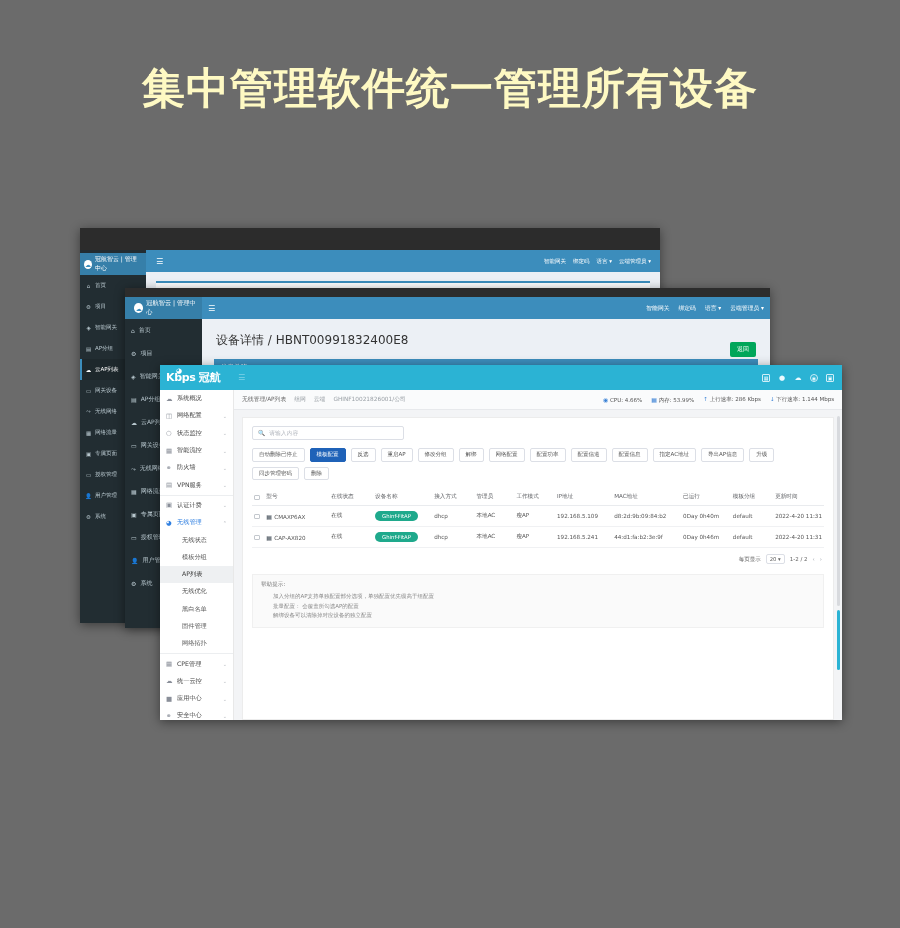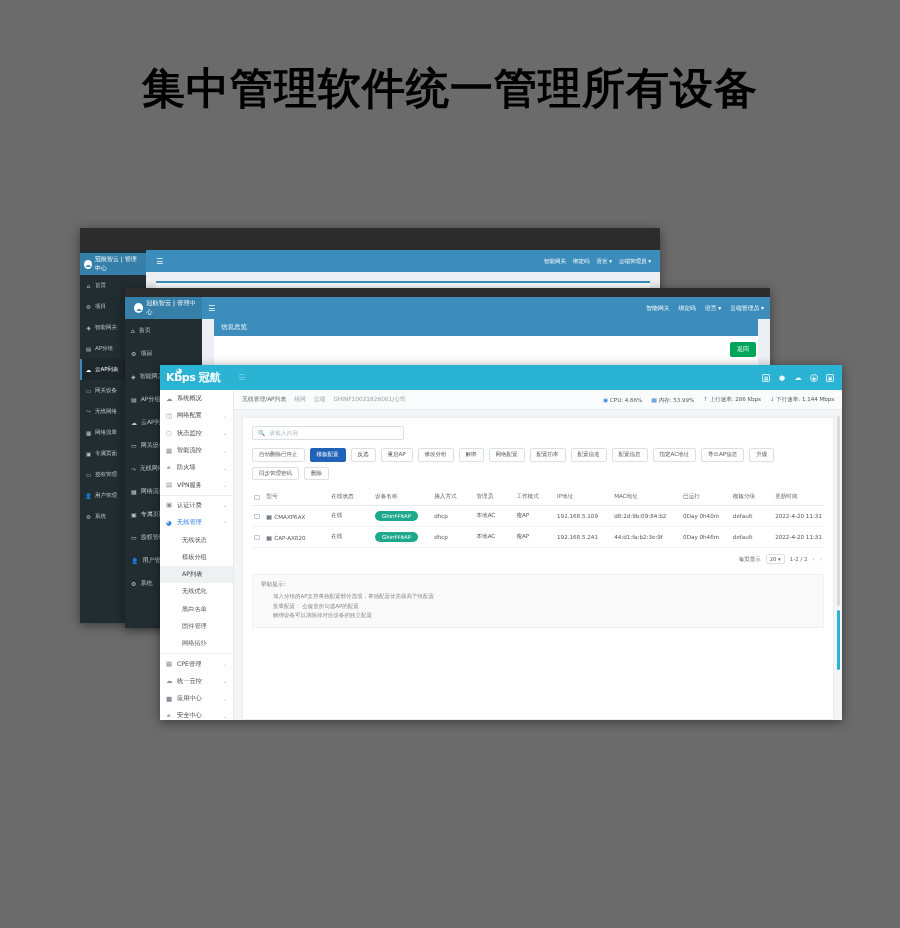--- a/index.html
+++ b/index.html
@@ -8,21 +8,21 @@
     background: #6b6b6b;
     font-family: "DejaVu Sans", "Liberation Sans", sans-serif;
     position: relative;
   }
 
   
   .page-title {
     position: absolute;
     top: 63px; left: 0; width: 900px;
     text-align: center;
-    color: #000000;
+    color: #fef9c3;
     font-size: 43px;
     font-weight: bold;
     letter-spacing: 1px;
     line-height: 1.2;
   }
 
   
   .win { position: absolute; background: #fff; box-shadow: 0 2px 10px rgba(0,0,0,.45); overflow: hidden; }
 
   
@@ -273,20 +273,21 @@
     <div class="w2-main">
       <div class="w2-nav">
         <span class="w1-burger">☰</span>
         <div class="w2-nav-right">
           <span>智能网关</span>
           <span>绑定码</span>
           <span>语言 ▾</span>
           <span>云端管理员 ▾</span>
         </div>
       </div>
+      <div class="w2-title">设备详情 / HBNT00991832400E8</div>
       <div class="w2-greenbtn">返回</div>
       <div class="w2-tabbar">
           <span>信息总览</span>
         </div>
       <div class="w2-panel"></div>
     </div>
   </div>
 </div>
 
 <div class="win" id="win3">

